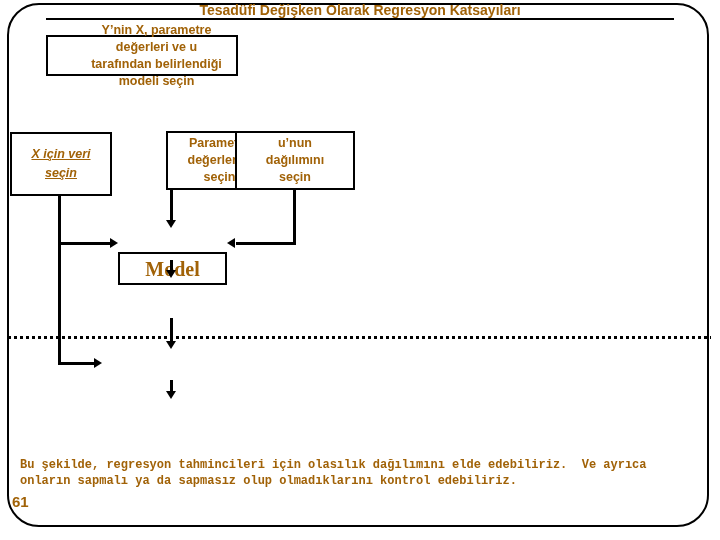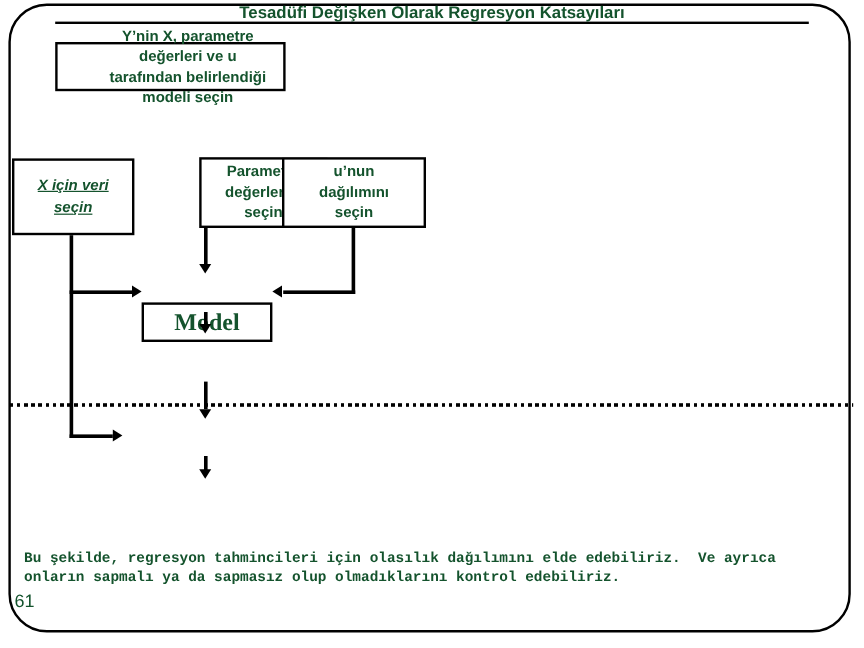--- a/index.html
+++ b/index.html
@@ -1,18 +1,18 @@
 <!DOCTYPE html>
 <html><head>
 <meta charset="utf-8">
 <style>
   html,body{margin:0;padding:0;background:#fff;}
   .canvas{
     position:relative;width:720px;height:540px;background:#fff;overflow:hidden;
-    font-family:"Liberation Sans","DejaVu Sans",sans-serif;color:#14532d;
+    font-family:"Liberation Sans","DejaVu Sans",sans-serif;color:#a16207;
   }
   .slide-border{
     position:absolute;left:7px;top:3px;width:702px;height:524px;
     border:2px solid #000;border-radius:32px;box-sizing:border-box;
   }
   .title-bar{
     position:absolute;left:46px;top:2px;width:628px;height:16px;
     border-bottom:2px solid #000;
     font-size:14px;font-weight:bold;text-align:center;line-height:16px;
   }
@@ -33,21 +33,21 @@
   .arr-left{border-top:5px solid transparent;border-bottom:5px solid transparent;border-right:8px solid #000;}
   .dotted-divider{
     position:absolute;left:8px;top:336px;width:703px;height:3px;
     background:repeating-linear-gradient(90deg,#000 0 3px,transparent 3px 6px);
   }
   .footer-note{
     position:absolute;left:20px;top:457px;width:676px;
     font-size:12px;font-weight:bold;line-height:16px;white-space:pre-line;font-family:Liberation Mono, monospace;
   }
   .page-number{
-    position:absolute;left:12px;top:493px;font-size:15px;font-weight:normal;
+    position:absolute;left:12px;top:493px;font-size:15px;font-weight:bold;
   }
 </style>
 </head>
 <body>
 
 <div class="canvas">
 
   <div class="slide-border"></div>
 
   <div class="title-bar">Tesadüfi Değişken Olarak Regresyon Katsayıları</div>

